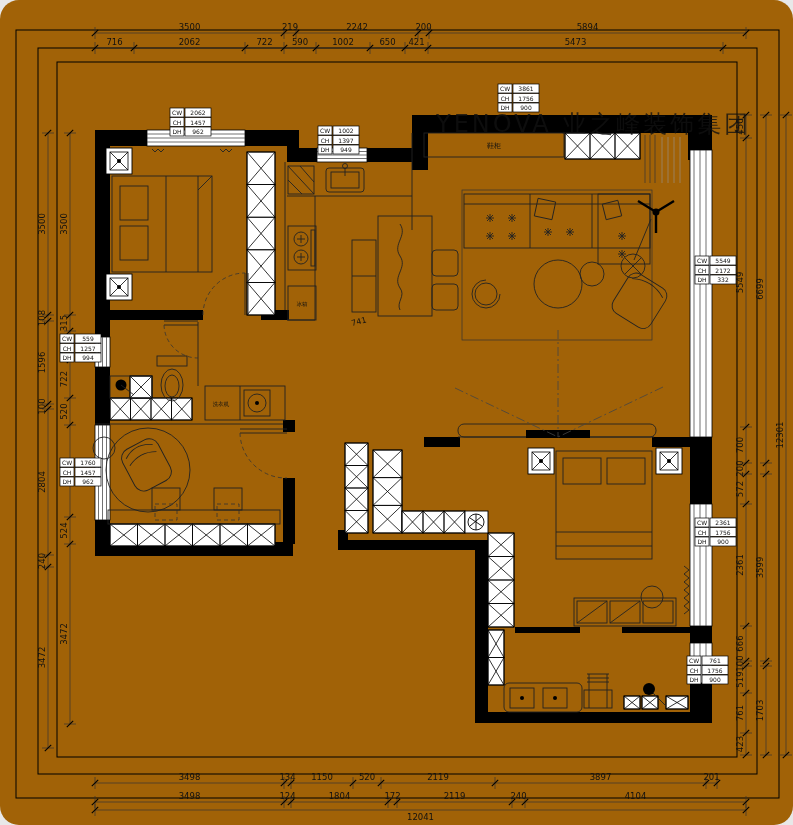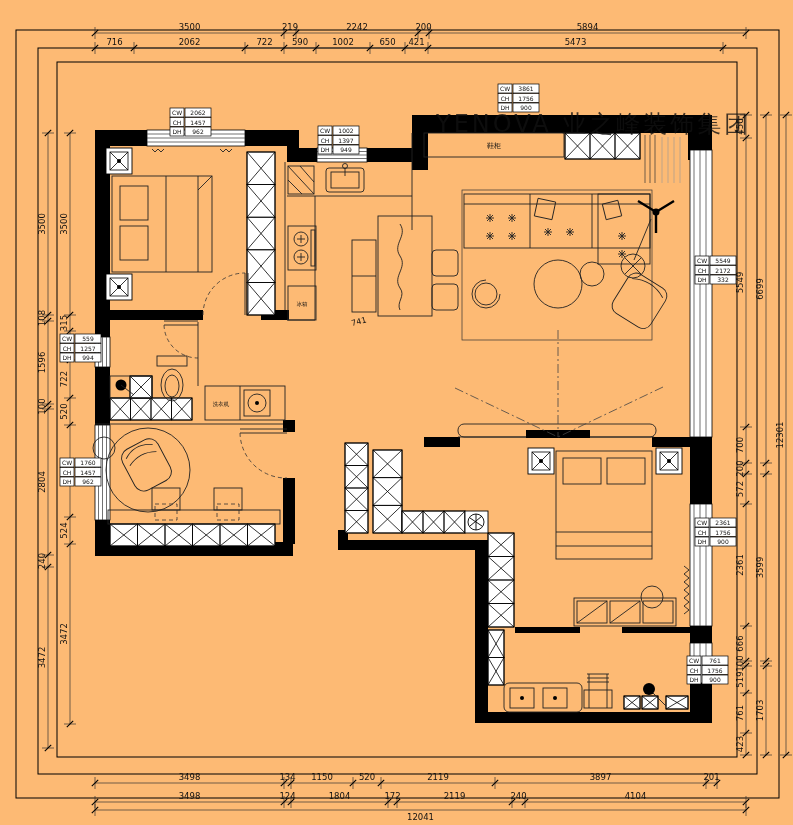--- a/index.html
+++ b/index.html
@@ -1,17 +1,17 @@
 <!DOCTYPE html>
 <html><head>
 <meta charset="utf-8">
 <style>
   html,body{margin:0;padding:0;background:#e8e8e8;}
-  .sheet{position:relative;width:793px;height:825px;background:#fdba74;margin:0 auto;
-         font-family:"DejaVu Sans","Liberation Sans",sans-serif;overflow:hidden;}
+  .sheet{position:relative;width:793px;height:825px;background:#a16207;margin:0 auto;
+         font-family:"DejaVu Sans","Liberation Sans",sans-serif;overflow:hidden;border-radius:19px;}
   svg{display:block}
   svg text{font-family:"DejaVu Sans","Liberation Sans",sans-serif;fill:#111;}
   .ln{fill:none;stroke:#000;stroke-width:1;}
   .thin{fill:none;stroke:#222;stroke-width:0.9;}
   .hair{fill:none;stroke:#333;stroke-width:0.7;}
   .dash{fill:none;stroke:#333;stroke-width:0.8;stroke-dasharray:4 3;}
   .sight{fill:none;stroke:#444;stroke-width:0.8;stroke-dasharray:9 3 2 3;}
   .wm{opacity:0.8;letter-spacing:3px;}
 </style>
 </head>

